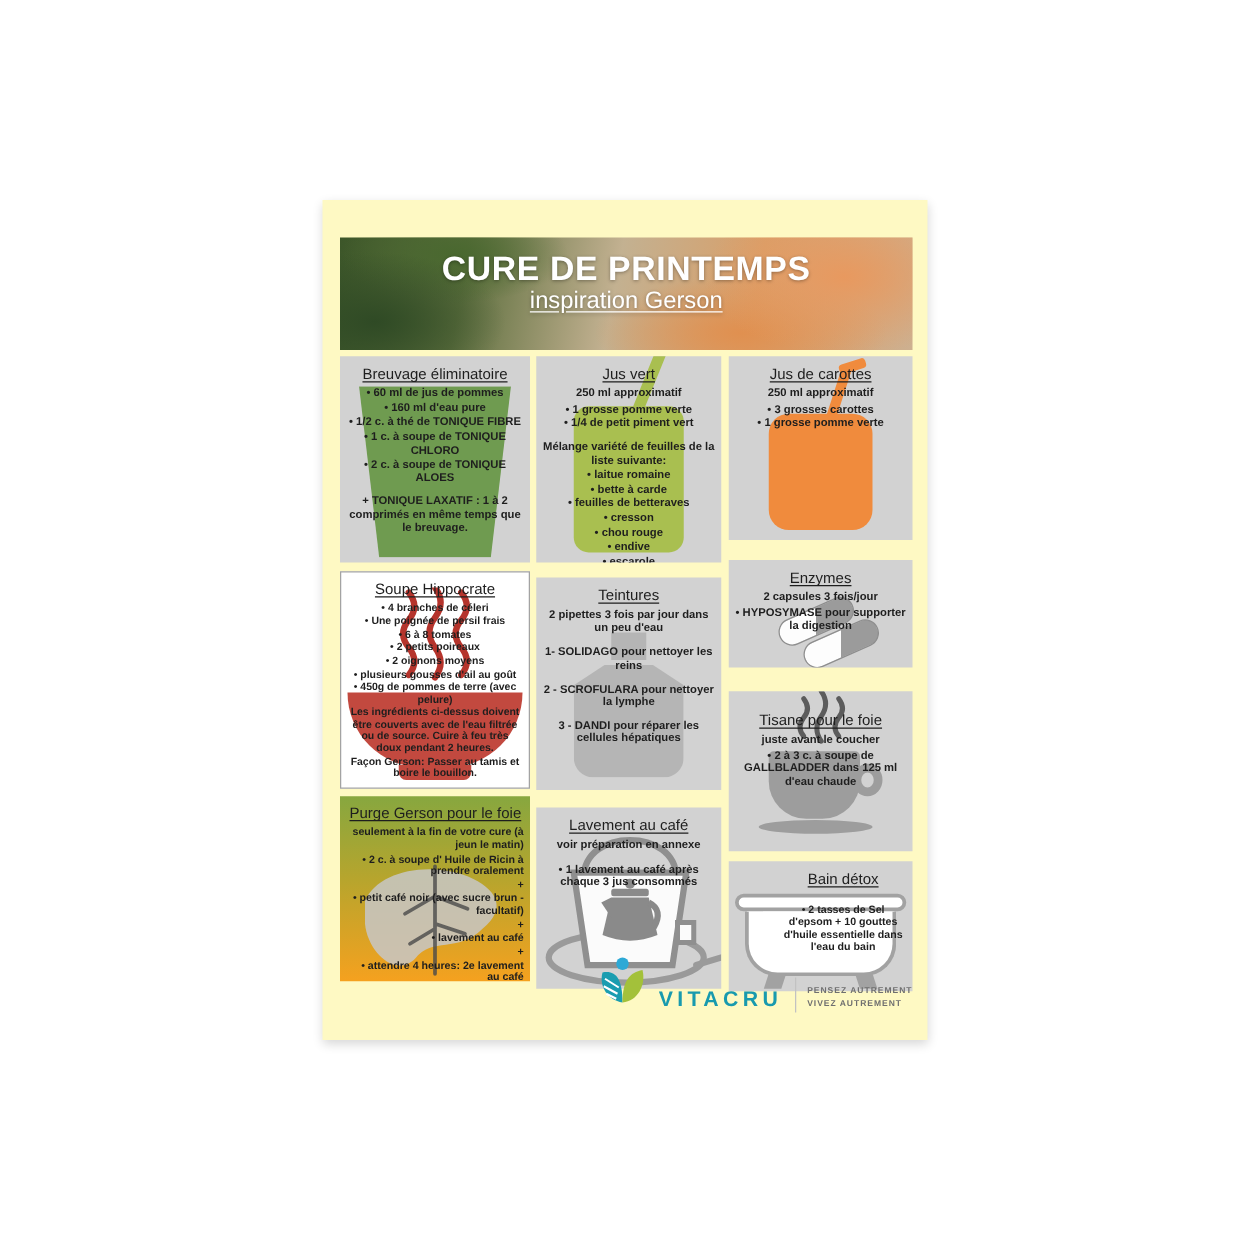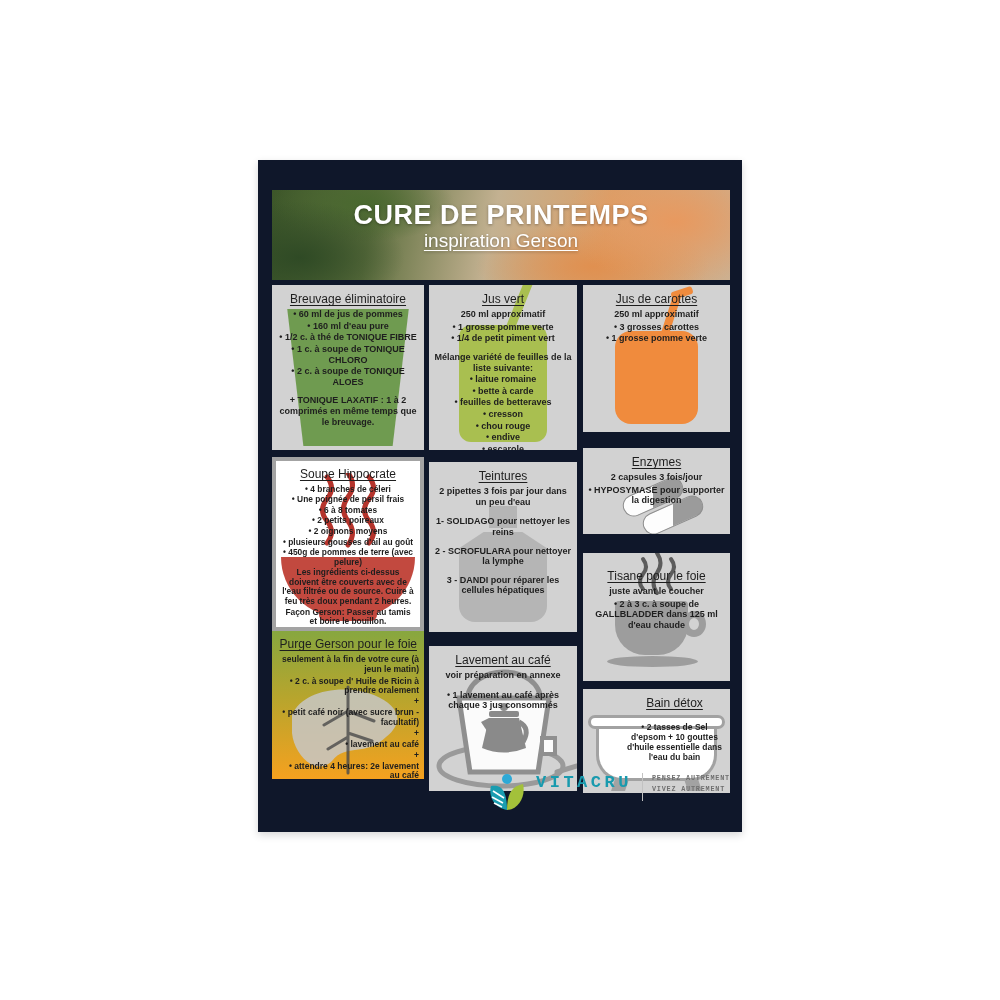--- a/index.html
+++ b/index.html
@@ -1,20 +1,20 @@
 <!DOCTYPE html>
 <html><head>
 <meta charset="utf-8">
 <style>
   html,body{margin:0;padding:0;background:#ffffff;width:1000px;height:1000px;
     font-family:"Liberation Sans", sans-serif;}
   *{box-sizing:border-box;}
 
   .poster{position:absolute;left:258px;top:160px;width:484px;height:672px;
-    background:#0f172a;box-shadow:0 3px 8px rgba(0,0,0,.16);}
+    background:#fef9c3;box-shadow:0 3px 8px rgba(0,0,0,.16);}
 
   
   .banner{position:absolute;left:14px;top:30px;width:458px;height:90px;overflow:hidden;
     background:
       radial-gradient(ellipse 160px 90px at 88% 35%, #e8995f 0%, rgba(232,153,95,0) 70%),
       radial-gradient(ellipse 180px 70px at 70% 85%, #e09050 0%, rgba(224,144,80,0) 65%),
       radial-gradient(ellipse 150px 80px at 6% 75%, #2f4a25 0%, rgba(47,74,37,0) 70%),
       radial-gradient(ellipse 140px 60px at 20% 15%, #49682f 0%, rgba(73,104,47,0) 65%),
       linear-gradient(100deg,#3c5629 0%,#5d6f3e 22%,#c3b191 48%,#d99f69 72%,#cdb090 100%);}
   .banner-titles{position:absolute;left:0;right:0;top:12px;text-align:center;color:#fff;
@@ -35,21 +35,21 @@
   .content{position:relative;z-index:1;padding:0 5px;}
   .card-title{font-size:12px;font-weight:400;text-decoration:underline;
     text-underline-offset:2px;margin:7px 2px 3px;}
   .card-sub{margin-bottom:2px;}
   .line{margin-bottom:1px;}
   .spacer{height:7px;}
   .art{position:absolute;z-index:0;}
 
   
   .c-breuvage{height:165px;margin-bottom:7px;}
-  .c-soupe{height:174px;background:#ffffff;border:4px solid #a3a3a3;
+  .c-soupe{height:174px;margin-bottom:6px;background:#ffffff;border:1px solid #a3a3a3;
     font-size:8.4px;line-height:1.14;}
   .c-purge{height:148px;font-size:8.5px;line-height:1.16;
     background:linear-gradient(#87a73f 0%,#b7a52d 45%,#f5a11f 100%);text-align:right;}
   .c-jusvert{height:165px;margin-bottom:12px;}
   .c-teintures{height:170px;margin-bottom:8px;}
   .c-lavement{height:145px;margin-top:6px;}
   .c-carottes{height:147px;margin-bottom:16px;}
   .c-enzymes{height:86px;margin-bottom:19px;}
   .c-tisane{height:128px;margin-bottom:8px;}
   .c-bain{height:104px;font-size:8.5px;padding-left:36px;}
@@ -92,21 +92,21 @@
     border:3px solid #a2a2a2;border-top:none;border-radius:0 0 26px 26px;}
   .tub-foot{width:14px;height:12px;background:#a2a2a2;bottom:2px;}
   .tub-foot.l{left:30px;transform:skewX(-18deg);}
   .tub-foot.r{right:30px;transform:skewX(18deg);}
 
   
   .c-bain .card-body{margin-top:12px;}
   .c-tisane .card-title{margin-top:16px;}
 
   
-  .footer{position:absolute;right:12px;bottom:14px;display:flex;align-items:flex-start;font-family:Liberation Mono, monospace;}
+  .footer{position:absolute;right:12px;bottom:22px;display:flex;align-items:flex-end;}
   .brand{color:#189aae;font-size:17px;font-weight:700;letter-spacing:3.5px;margin:0 10px 0 8px;}
   .divider{width:1px;height:28px;background:#c2c2c2;margin-right:9px;}
   .tagline{font-size:6.8px;font-weight:700;color:#6f6f6f;letter-spacing:.8px;line-height:1.6;
     text-align:left;}
 </style>
 </head>
 <body>
 
 <div class="poster">
 

